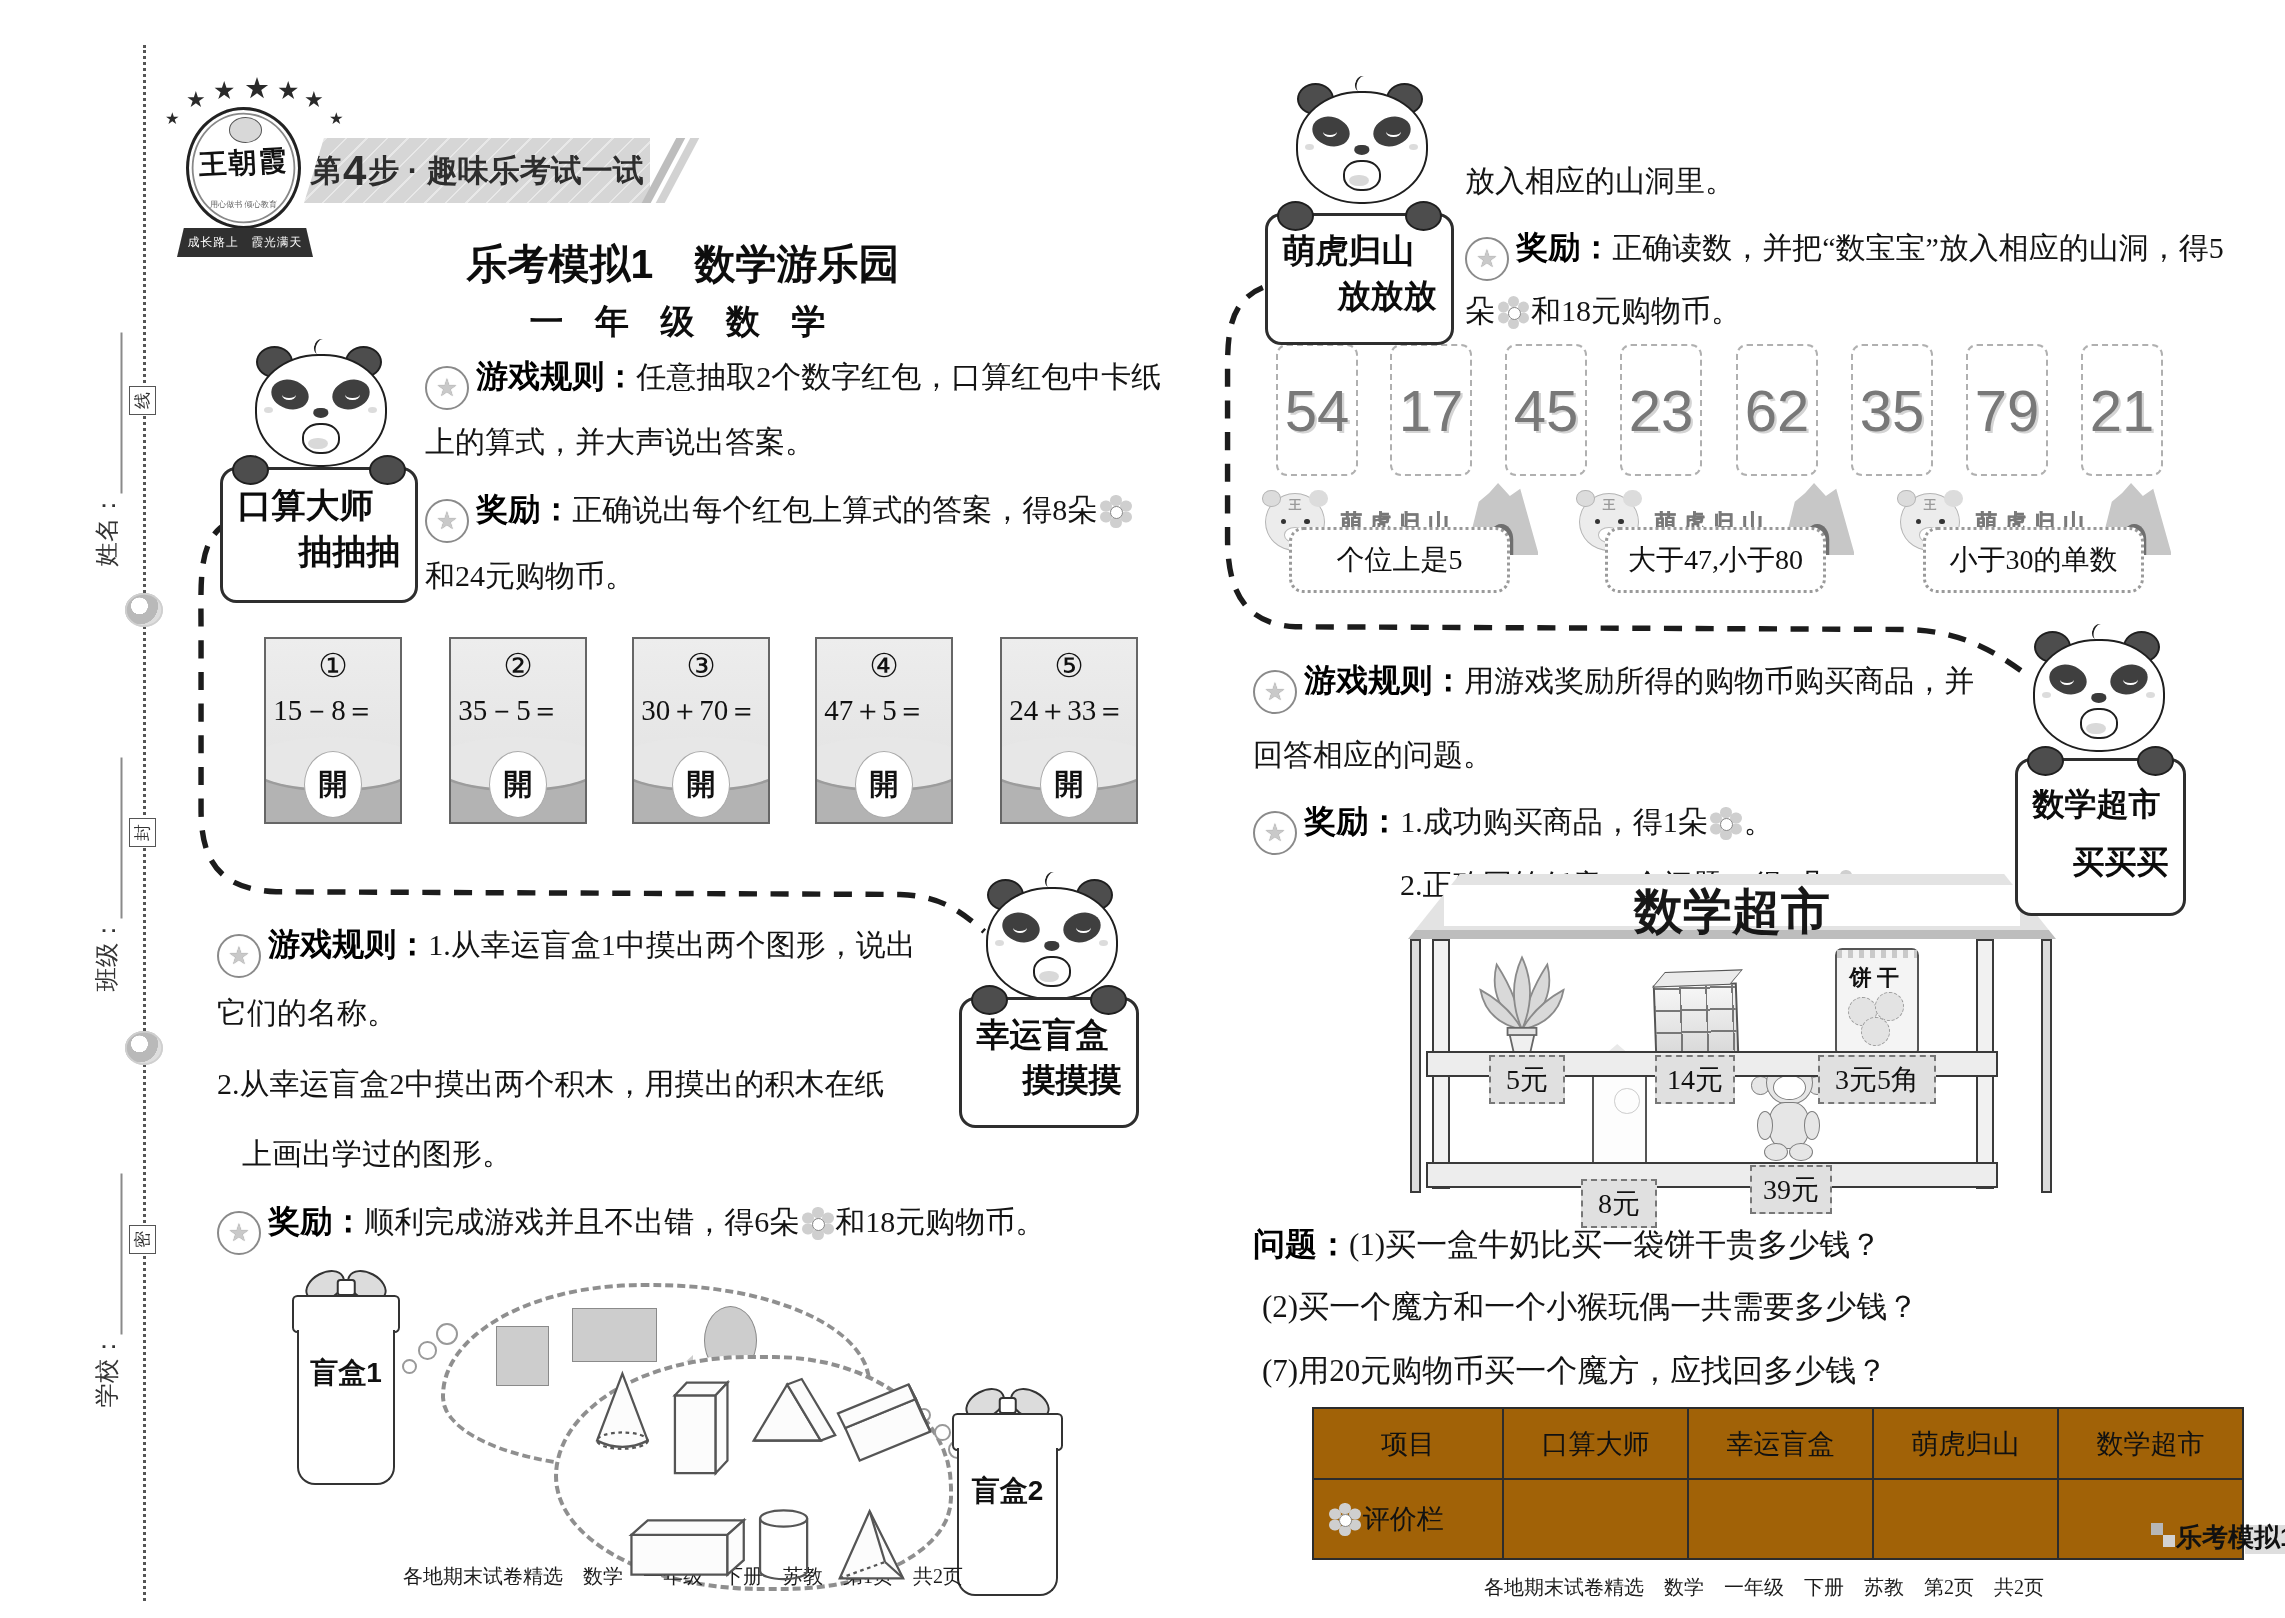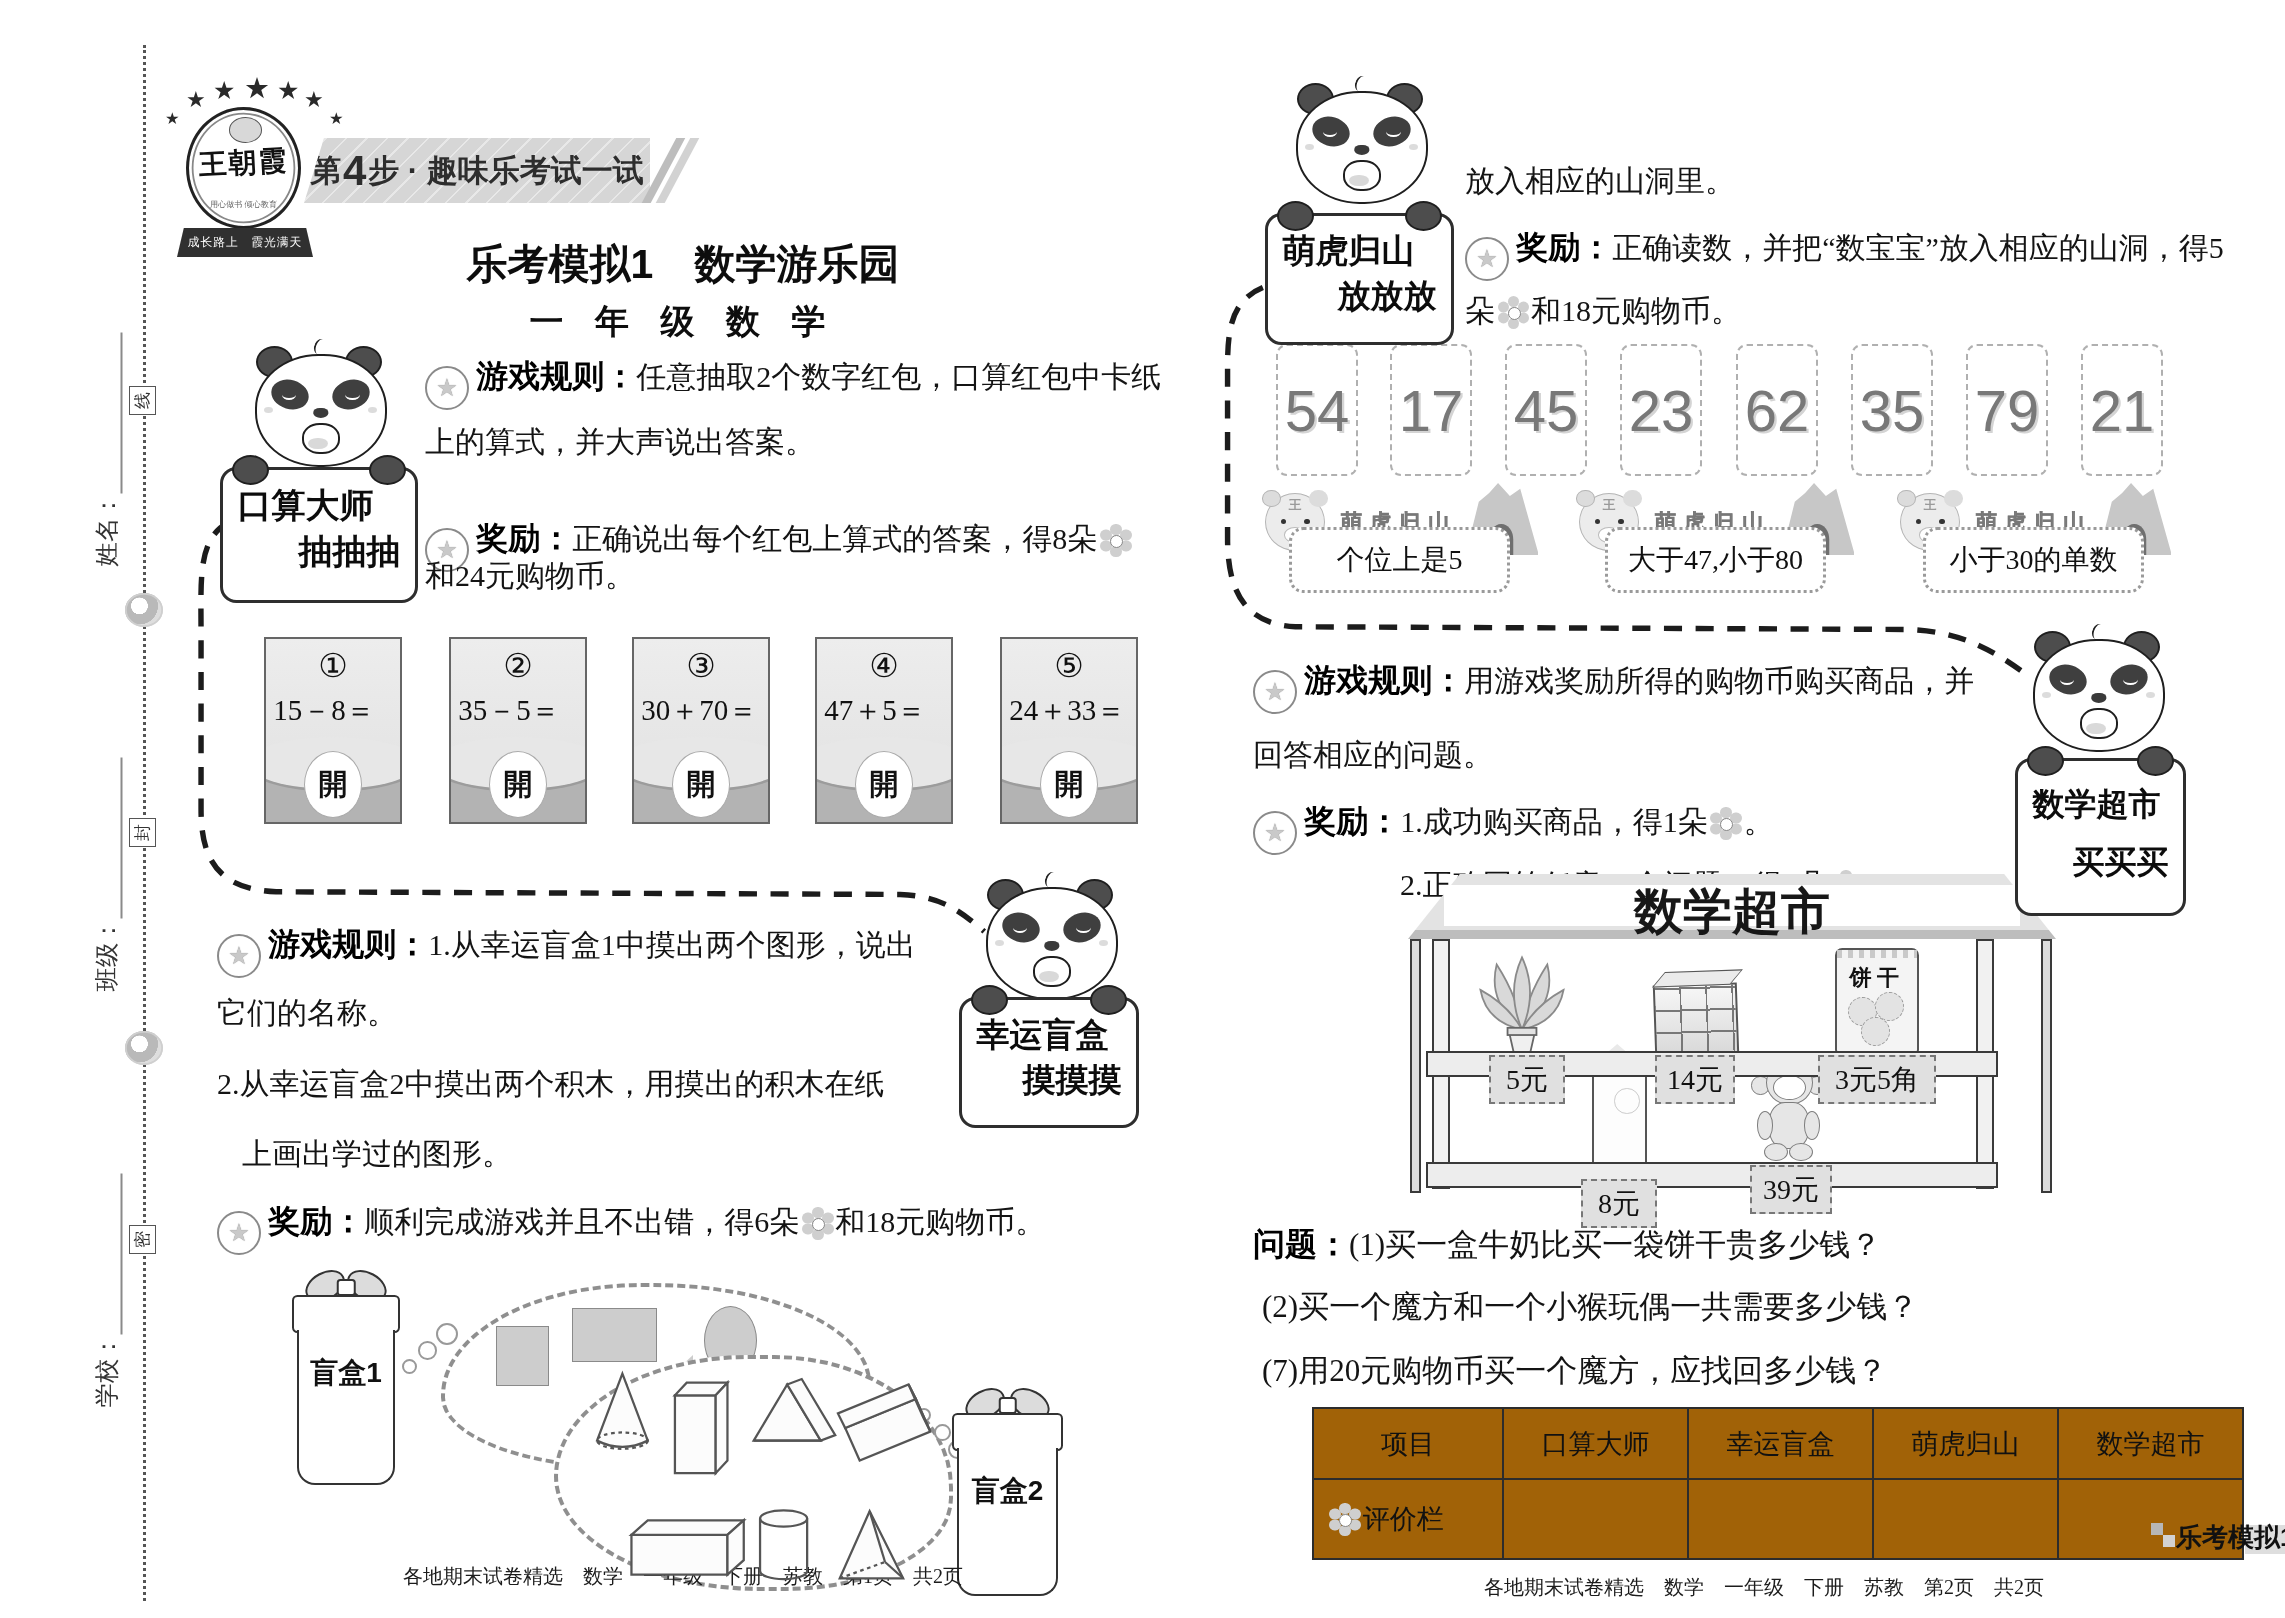--- a/index.html
+++ b/index.html
@@ -236,21 +236,21 @@
     <div class="l1">口算大师</div>
     <div class="l2">抽抽抽</div>
   </div>
 
   <div class="rule-line" style="left:425px;top:355px;">
     <span class="star-badge">★</span><span class="rule-label">游戏规则：</span><span>任意抽取2个数字红包，口算红包中卡纸</span>
   </div>
   <div class="rule-line" style="left:425px;top:422px;">
     <span>上的算式，并大声说出答案。</span>
   </div>
-  <div class="rule-line" style="left:425px;top:517px;">
+  <div class="rule-line" style="left:425px;top:488px;">
     <span class="star-badge">★</span><span class="rule-label">奖励：</span><span>正确说出每个红包上算式的答案，得8朵</span><span class="flower"><i></i><b></b></span>
   </div>
   <div class="rule-line" style="left:425px;top:556px;">
     <span>和24元购物币。</span>
   </div>
 
   <div class="env" style="left:264px;top:637px;">
     <div class="no">①</div>
     <div class="eq" style="top:52px;">15－8＝</div>
     <div class="eq" style="top:101px;">28－7＝</div>

